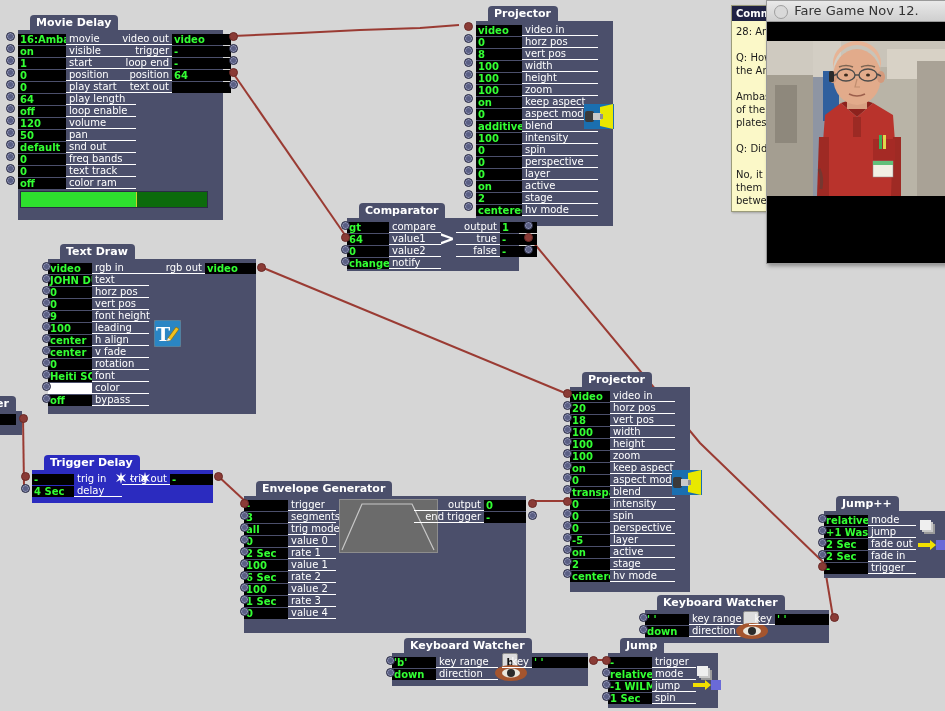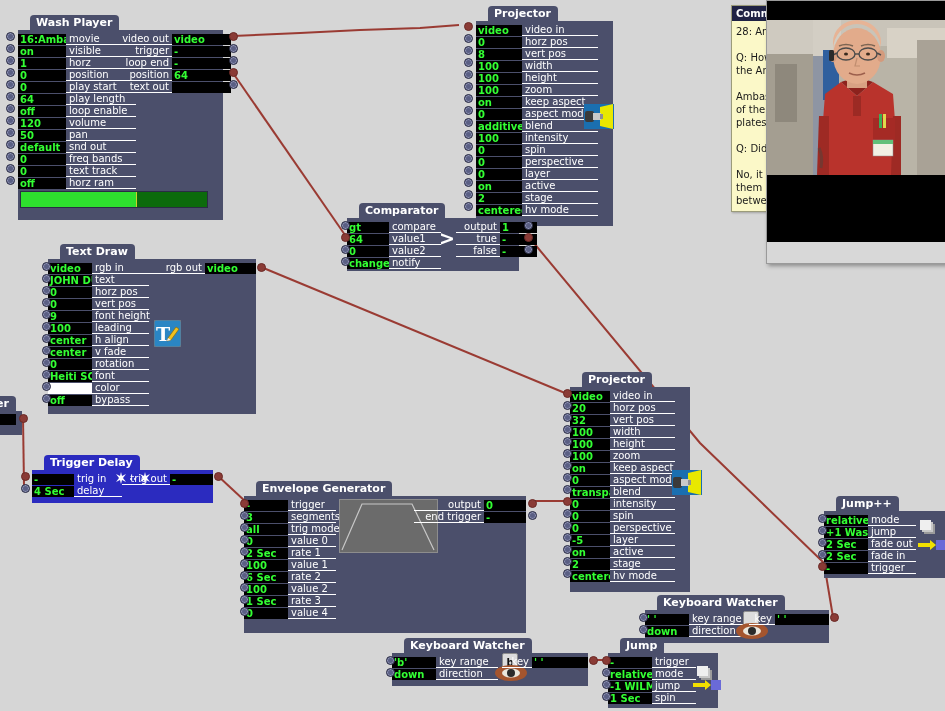--- a/index.html
+++ b/index.html
@@ -137,34 +137,34 @@
 
       <path d="M218,476 L246,502"></path>
 
       <path d="M532,501 L566,501"></path>
 
       <path d="M591,660 L604,660"></path>
     </g>
   </svg>
 
   <div class="node" style="left:18px;top:15px;">
-    <div class="node-title">Wash Player</div>
+    <div class="node-title">Movie Delay</div>
     <div class="node-body" style="width:205px;height:190px;left:0;top:15px;"></div>
     <div class="rows" style="position:absolute;left:0;top:18px;width:205px;">
       <div class="row">
           <div class="val" style="width:48px">16:Amba</div>
           <div class="lbl" style="width:70px">movie</div>
         </div>
       <div class="row">
           <div class="val" style="width:48px">on</div>
           <div class="lbl" style="width:70px">visible</div>
         </div>
       <div class="row">
           <div class="val" style="width:48px">1</div>
-          <div class="lbl" style="width:70px">horz</div>
+          <div class="lbl" style="width:70px">start</div>
         </div>
       <div class="row">
           <div class="val" style="width:48px">0</div>
           <div class="lbl" style="width:70px">position</div>
         </div>
       <div class="row">
           <div class="val" style="width:48px">0</div>
           <div class="lbl" style="width:70px">play start</div>
         </div>
       <div class="row">
@@ -190,21 +190,21 @@
       <div class="row">
           <div class="val" style="width:48px">0</div>
           <div class="lbl" style="width:70px">freq bands</div>
         </div>
       <div class="row">
           <div class="val" style="width:48px">0</div>
           <div class="lbl" style="width:70px">text track</div>
         </div>
       <div class="row">
           <div class="val" style="width:48px">off</div>
-          <div class="lbl" style="width:70px">horz ram</div>
+          <div class="lbl" style="width:70px">color ram</div>
         </div>
     </div>
 
     <div class="outblock" style="left:96px;top:18px;width:117px;">
       <div class="row out">
           <div class="lbl r" style="width:58px">video out</div>
           <div class="val" style="width:59px">video</div>
         </div>
       <div class="row out">
           <div class="lbl r" style="width:58px">trigger</div>
@@ -472,21 +472,21 @@
     <div class="rows" style="position:absolute;left:0;top:18px;width:120px;">
       <div class="row">
           <div class="val" style="width:40px">video</div>
           <div class="lbl" style="width:65px">video in</div>
         </div>
       <div class="row">
           <div class="val" style="width:40px">20</div>
           <div class="lbl" style="width:65px">horz pos</div>
         </div>
       <div class="row">
-          <div class="val" style="width:40px">32</div>
+          <div class="val" style="width:40px">18</div>
           <div class="lbl" style="width:65px">vert pos</div>
         </div>
       <div class="row">
           <div class="val" style="width:40px">100</div>
           <div class="lbl" style="width:65px">width</div>
         </div>
       <div class="row">
           <div class="val" style="width:40px">100</div>
           <div class="lbl" style="width:65px">height</div>
         </div>
@@ -822,20 +822,24 @@
 plates.
 
 Q: Did
 
 No, it c
 them b
 betwee</div>
   </div>
 
   <div class="vidwin" style="left:766px;top:0px;width:179px;height:262px;">
+    <div class="vidwin-title">
+      <div class="closebtn"></div>
+      <div class="t">Fare Game Nov 12.</div>
+    </div>
     <div class="vidwin-stage" style="width:179px;height:241px;">
       <svg class="vidimg" style="top:19px;width:179px;height:155px;" viewBox="0 0 179 155" preserveAspectRatio="none">
 
         <rect x="0" y="0" width="179" height="155" fill="#b9b4a7"></rect>
         <rect x="0" y="0" width="46" height="34" fill="#cfcac0"></rect>
         <rect x="0" y="34" width="46" height="121" fill="#a49e91"></rect>
         <rect x="8" y="44" width="22" height="58" fill="#8e887c"></rect>
         <rect x="46" y="0" width="28" height="36" fill="#d3cec4"></rect>
         <rect x="46" y="36" width="14" height="119" fill="#8e95a3"></rect>
         <rect x="56" y="30" width="16" height="50" fill="#2f5f9e"></rect>

